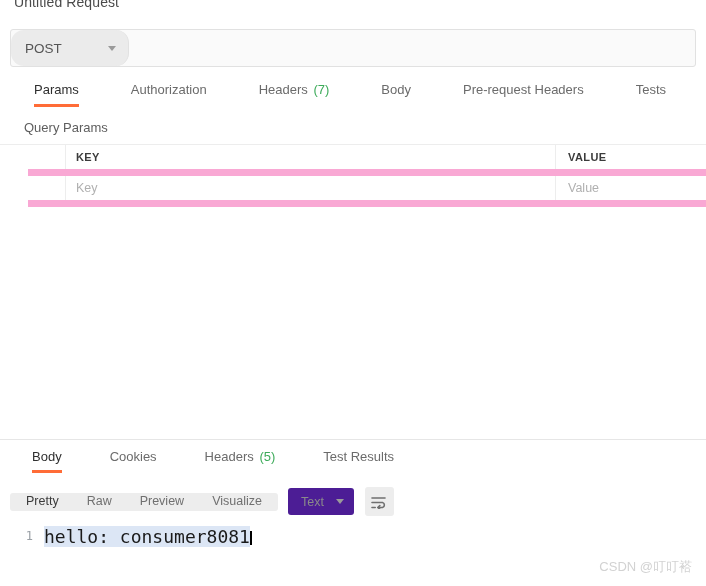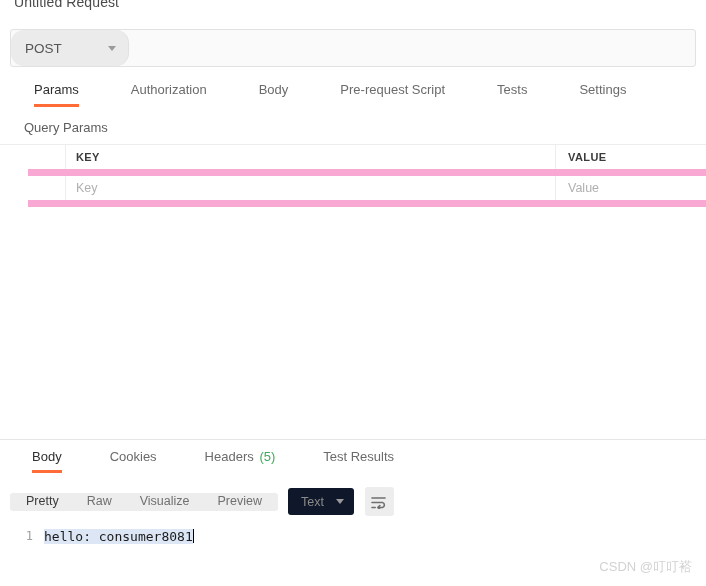--- a/index.html
+++ b/index.html
@@ -219,21 +219,21 @@
     line-height: 27px;
     cursor: pointer;
     white-space: nowrap;
   }
   .seg.active {
     color: #3b3b3b;
   }
   .format-select {
     display: flex;
     align-items: center;
-    background: #0f172a;
+    background: #4c1d95;
     border-radius: 3px;
     height: 27px;
     padding: 0 10px 0 13px;
     margin-left: 10px;
     cursor: pointer;
     user-select: none;
   }
   .format-select .fmt-label {
     font-size: 12.5px;
     color: #8a8a8a;
@@ -265,21 +265,21 @@
     width: 44px;
     text-align: right;
     padding-right: 11px;
     box-sizing: border-box;
     font-family: "DejaVu Sans Mono", monospace;
     font-size: 12px;
     color: #9aa0a6;
   }
   .code-line {
     font-family: "DejaVu Sans Mono", monospace;
-    font-size: 13px;
+    font-size: 18px;
     color: #1a1a1a;
     white-space: pre;
     position: relative;
   }
   .code-sel {
     background: #dce6f5;
   }
   .caret-bar {
     display: inline-block;
     width: 1.6px;
@@ -311,24 +311,28 @@
 </div>
 
 <div class="req-tabs">
   <div class="tab active">
     <span>Params</span>
   </div>
   <div class="tab">
     <span>Authorization</span>
   </div>
   <div class="tab">
+    <span>Headers</span>
+    <span class="count">(7)</span>
+  </div>
+  <div class="tab">
     <span>Body</span>
   </div>
   <div class="tab">
-    <span>Pre-request Script</span>
+    <span>Pre-request Headers</span>
   </div>
   <div class="tab">
     <span>Tests</span>
   </div>
   <div class="tab">
     <span>Settings</span>
   </div>
 </div>
 
 <div class="qp-title">Query Params</div>
@@ -361,22 +365,22 @@
   </div>
   <div class="tab">
     <span>Test Results</span>
   </div>
 </div>
 
 <div class="res-toolbar">
   <div class="seg-group">
     <div class="seg active">Pretty</div>
     <div class="seg">Raw</div>
+    <div class="seg">Preview</div>
     <div class="seg">Visualize</div>
-    <div class="seg">Preview</div>
   </div>
 
   <div class="format-select">
     <span class="fmt-label">Text</span>
     <span class="caret"></span>
   </div>
 
   <div class="icon-btn">
     <svg width="16" height="14" viewBox="0 0 16 14">
       <line x1="1" y1="3" x2="14" y2="3" stroke="#6f6f6f" stroke-width="1.6" stroke-linecap="round"></line>

